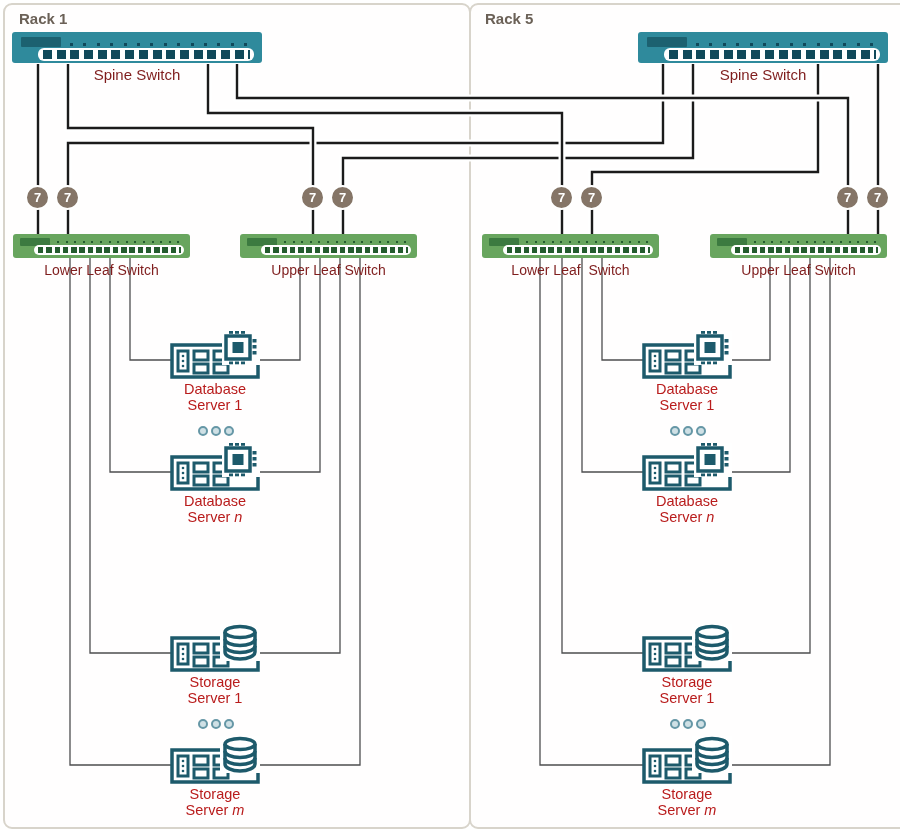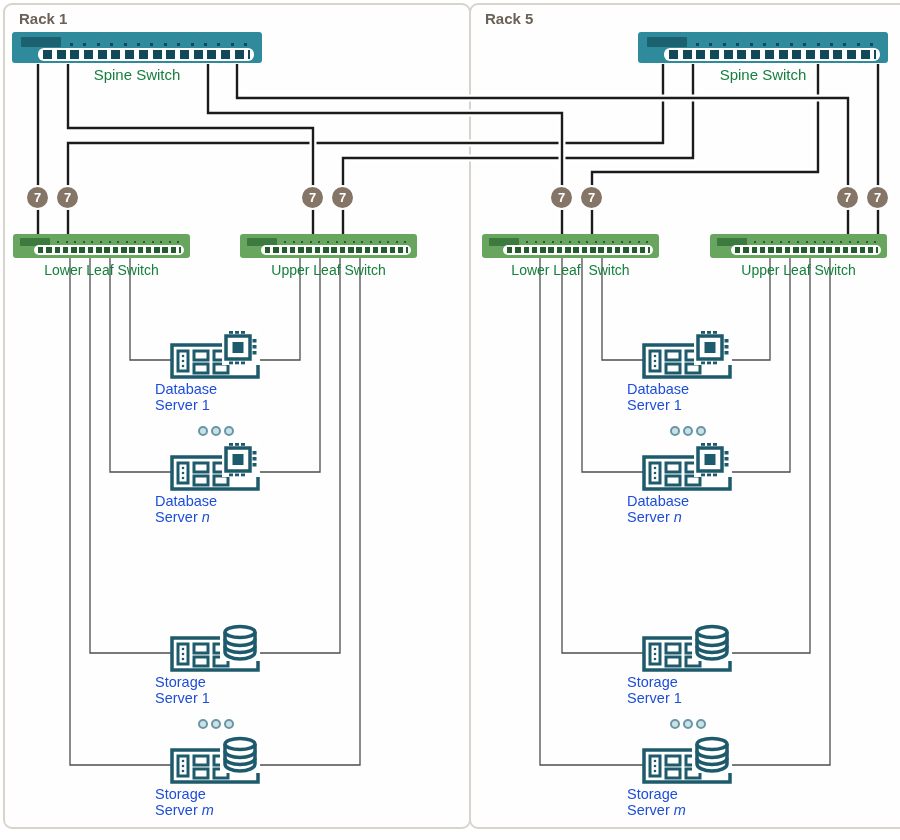--- a/index.html
+++ b/index.html
@@ -33,39 +33,39 @@
 
   .leaf{width:177px;height:24px;background:#68a55e;top:234px;}
   #lleaf1{left:13px;} #uleaf1{left:240px;} #lleaf2{left:482px;} #uleaf2{left:710px;}
   .leaf .panel{position:absolute;left:7px;top:4px;width:30px;height:8px;background:#3c7a40;border-radius:1px;}
   .leaf .leds{position:absolute;left:44px;right:10px;top:7px;height:2px;
     background:repeating-linear-gradient(90deg,#245c2e 0 2px,transparent 2px 8.6px);}
   .leaf .ports{position:absolute;left:21px;right:6px;top:11px;height:10px;background:#fff;border-radius:5px;}
   .leaf .ports:after{content:"";position:absolute;left:4px;right:3px;top:2px;bottom:2px;
     background:repeating-linear-gradient(90deg,#245c2e 0 5.5px,transparent 5.5px 8.3px);}
 
-  .switch-label{position:absolute;font-size:15px;color:#15803d;text-align:center;white-space:pre;}
+  .switch-label{position:absolute;font-size:15px;color:#7f1d1d;text-align:center;white-space:pre;}
   .leaf-label{font-size:14px;top:262px;width:177px;}
   .spine-label{top:66px;width:250px;}
   #lbl-spine1{left:12px;} #lbl-spine2{left:638px;}
   #lbl-lleaf1{left:13px;} #lbl-uleaf1{left:240px;} #lbl-lleaf2{left:482px;} #lbl-uleaf2{left:710px;}
 
   .badge{
     position:absolute;top:185px;width:21px;height:21px;border-radius:50%;
     background:#857567;border:2px solid #fff;color:#fff;font-weight:bold;
     font-size:13px;line-height:21px;text-align:center;box-sizing:content-box;
   }
   #b1{left:25px;} #b2{left:55px;} #b3{left:300px;} #b4{left:330px;}
   #b5{left:549px;} #b6{left:579px;} #b7{left:835px;} #b8{left:865px;}
 
   .server-icon{position:absolute;width:90px;height:48px;}
   .r1srv{left:170px;} .r2srv{left:642px;}
   .srv-row1{top:331px;} .srv-row2{top:443px;} .srv-row3{top:624px;} .srv-row4{top:736px;}
 
-  .server-label{position:absolute;width:120px;font-size:14.5px;line-height:16px;color:#1d4ed8;}
+  .server-label{position:absolute;width:120px;text-align:center;font-size:14.5px;line-height:16px;color:#b91c1c;}
   .r1lbl{left:155px;} .r2lbl{left:627px;}
   .lbl-row1{top:381px;} .lbl-row2{top:493px;} .lbl-row3{top:674px;} .lbl-row4{top:786px;}
   .idx{margin-left:4px;}
   .var{font-style:italic;}
 
   .dots3{position:absolute;display:flex;gap:3px;}
   .dots3 i{display:block;width:6px;height:6px;border:2px solid #6697a6;background:#cfe0e5;border-radius:50%;}
   #dots-r1a{left:198px;top:426px;} #dots-r1b{left:198px;top:719px;}
   #dots-r2a{left:670px;top:426px;} #dots-r2b{left:670px;top:719px;}
 </style>

